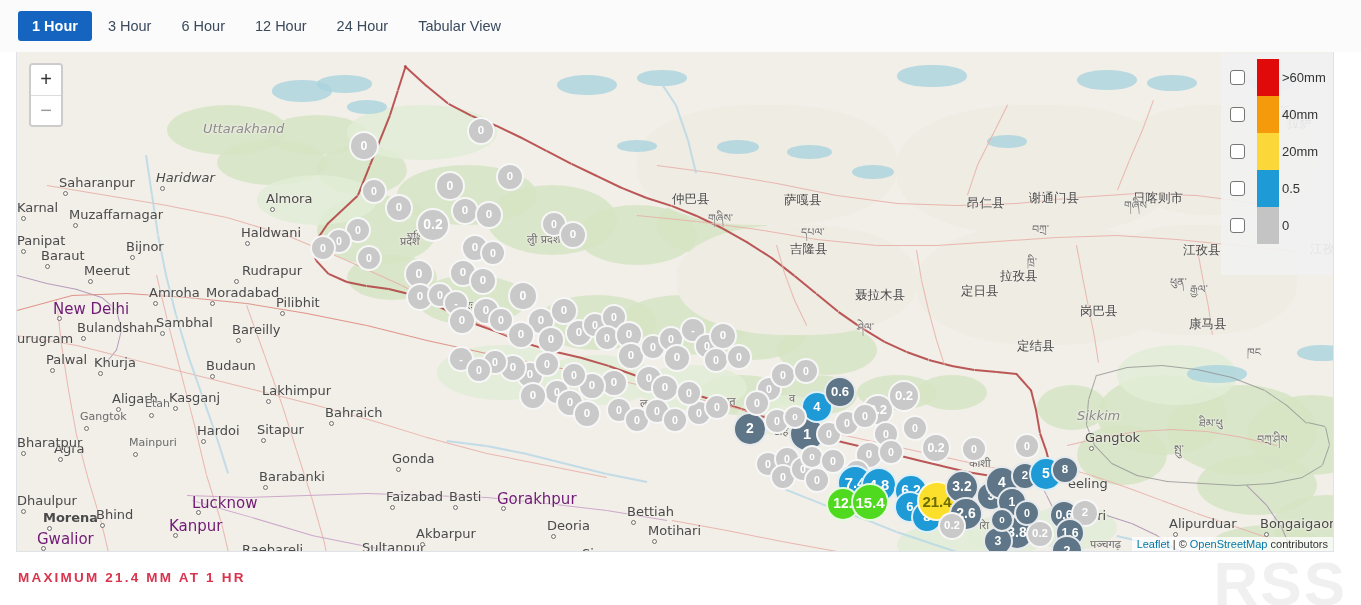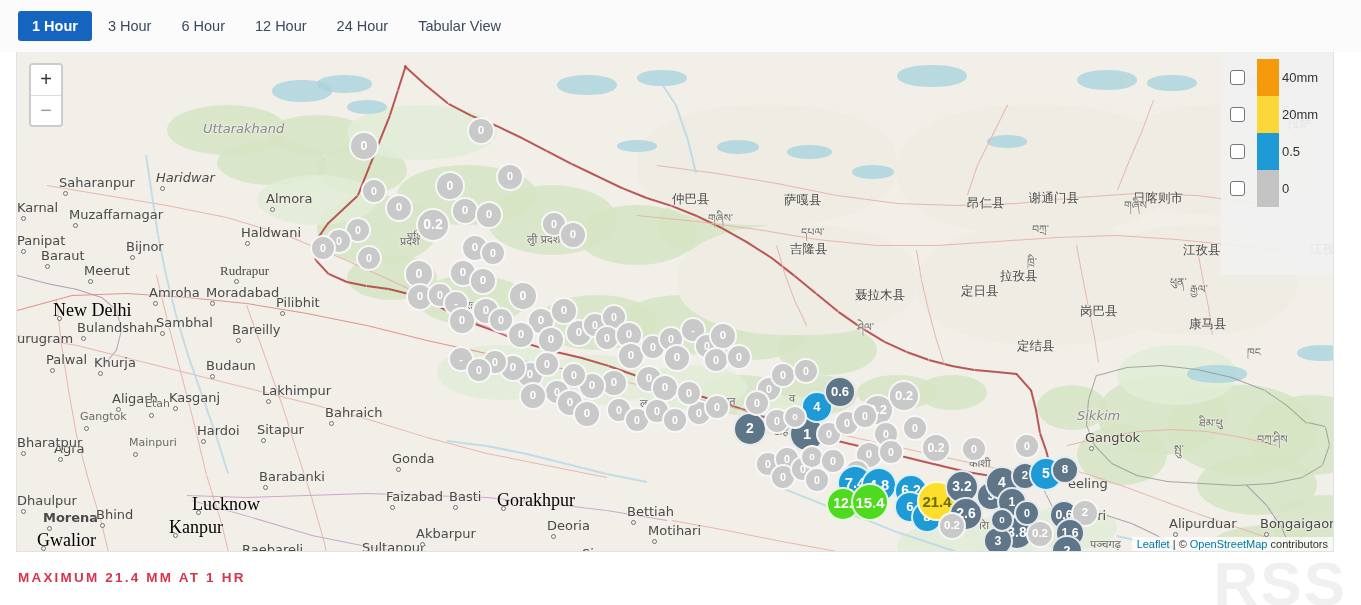--- a/index.html
+++ b/index.html
@@ -55,21 +55,21 @@
   .border.grey { background: #8d8d8d; height: 1.3px; opacity:.75;}
   .river { position: absolute; background: #b8d8e6; height: 2px; transform-origin: 0 0; opacity: .85; }
 
   .plabel {
     position: absolute; color: #5a5a5a; white-space: nowrap;
     font-family: "DejaVu Sans", sans-serif;
     text-shadow: 0 0 2px #f2efe9, 0 0 2px #f2efe9, 0 0 3px #f2efe9;
     pointer-events: none;
   }
   .plabel.city   { font-size: 13px; color: #4a4a4a; }
-  .plabel.bigcity{ font-size: 18px; color: #000000; font-family: Liberation Serif, serif; }
+  .plabel.bigcity{ font-size: 15px; color: #701a75; }
   .plabel.small  { font-size: 11px; color: #6b6b6b; }
   .plabel.region { font-size: 13px; font-style: italic; color: #8a8a8a; }
   .plabel.cjk    { font-size: 12.5px; color: #4a4a4a; font-family: "DejaVu Sans", sans-serif; }
   .citydot {
     position: absolute; width: 5px; height: 5px; border-radius: 50%;
     border: 1.3px solid #707070; background: #f7f5f0;
   }
 
   
   .marker {
@@ -492,21 +492,21 @@
           <div class="plabel city" style="left: 109px; top: 194px;">Bijnor</div>
           <div class="citydot" style="left: 113px; top: 210px;"></div>
           <div class="plabel city" style="left: 132px; top: 240px;">Amroha</div>
           <div class="citydot" style="left: 136px; top: 256px;"></div>
           <div class="plabel city" style="left: 189px; top: 240px;">Moradabad</div>
           <div class="citydot" style="left: 193px; top: 256px;"></div>
           <div class="plabel city" style="left: 249px; top: 146px;">Almora</div>
           <div class="citydot" style="left: 253px; top: 162px;"></div>
           <div class="plabel city" style="left: 224px; top: 180px;">Haldwani</div>
           <div class="citydot" style="left: 228px; top: 196px;"></div>
-          <div class="plabel city" style="left: 203px; top: 218px; font-family: Liberation Serif, serif;">Rudrapur</div>
+          <div class="plabel city" style="left: 225px; top: 218px;">Rudrapur</div>
           <div class="citydot" style="left: 217px; top: 234px;"></div>
           <div class="plabel city" style="left: 60px; top: 275px;">Bulandshahr</div>
           <div class="citydot" style="left: 64px; top: 291px;"></div>
           <div class="plabel city" style="left: 0px; top: 286px;">urugram</div>
           <div class="plabel city" style="left: 29px; top: 307px;">Palwal</div>
           <div class="citydot" style="left: 33px; top: 323px;"></div>
           <div class="plabel city" style="left: 77px; top: 310px;">Khurja</div>
           <div class="citydot" style="left: 81px; top: 326px;"></div>
           <div class="plabel city" style="left: 139px; top: 270px;">Sambhal</div>
           <div class="citydot" style="left: 143px; top: 286px;"></div>
@@ -754,20 +754,25 @@
     </div>
 
     <div id="zoomctl">
       <span class="zbtn plus">+</span>
       <span class="zbtn minus">−</span>
     </div>
 
     <div id="legend">
         <div class="legrow">
           <div class="legchk"></div>
+          <div class="legswatch" style="background: rgb(224, 10, 10);"></div>
+          <div class="leglabel">&gt;60mm</div>
+        </div>
+        <div class="legrow">
+          <div class="legchk"></div>
           <div class="legswatch" style="background: rgb(245, 155, 11);"></div>
           <div class="leglabel">40mm</div>
         </div>
         <div class="legrow">
           <div class="legchk"></div>
           <div class="legswatch" style="background: rgb(252, 215, 58);"></div>
           <div class="leglabel">20mm</div>
         </div>
         <div class="legrow">
           <div class="legchk"></div>

